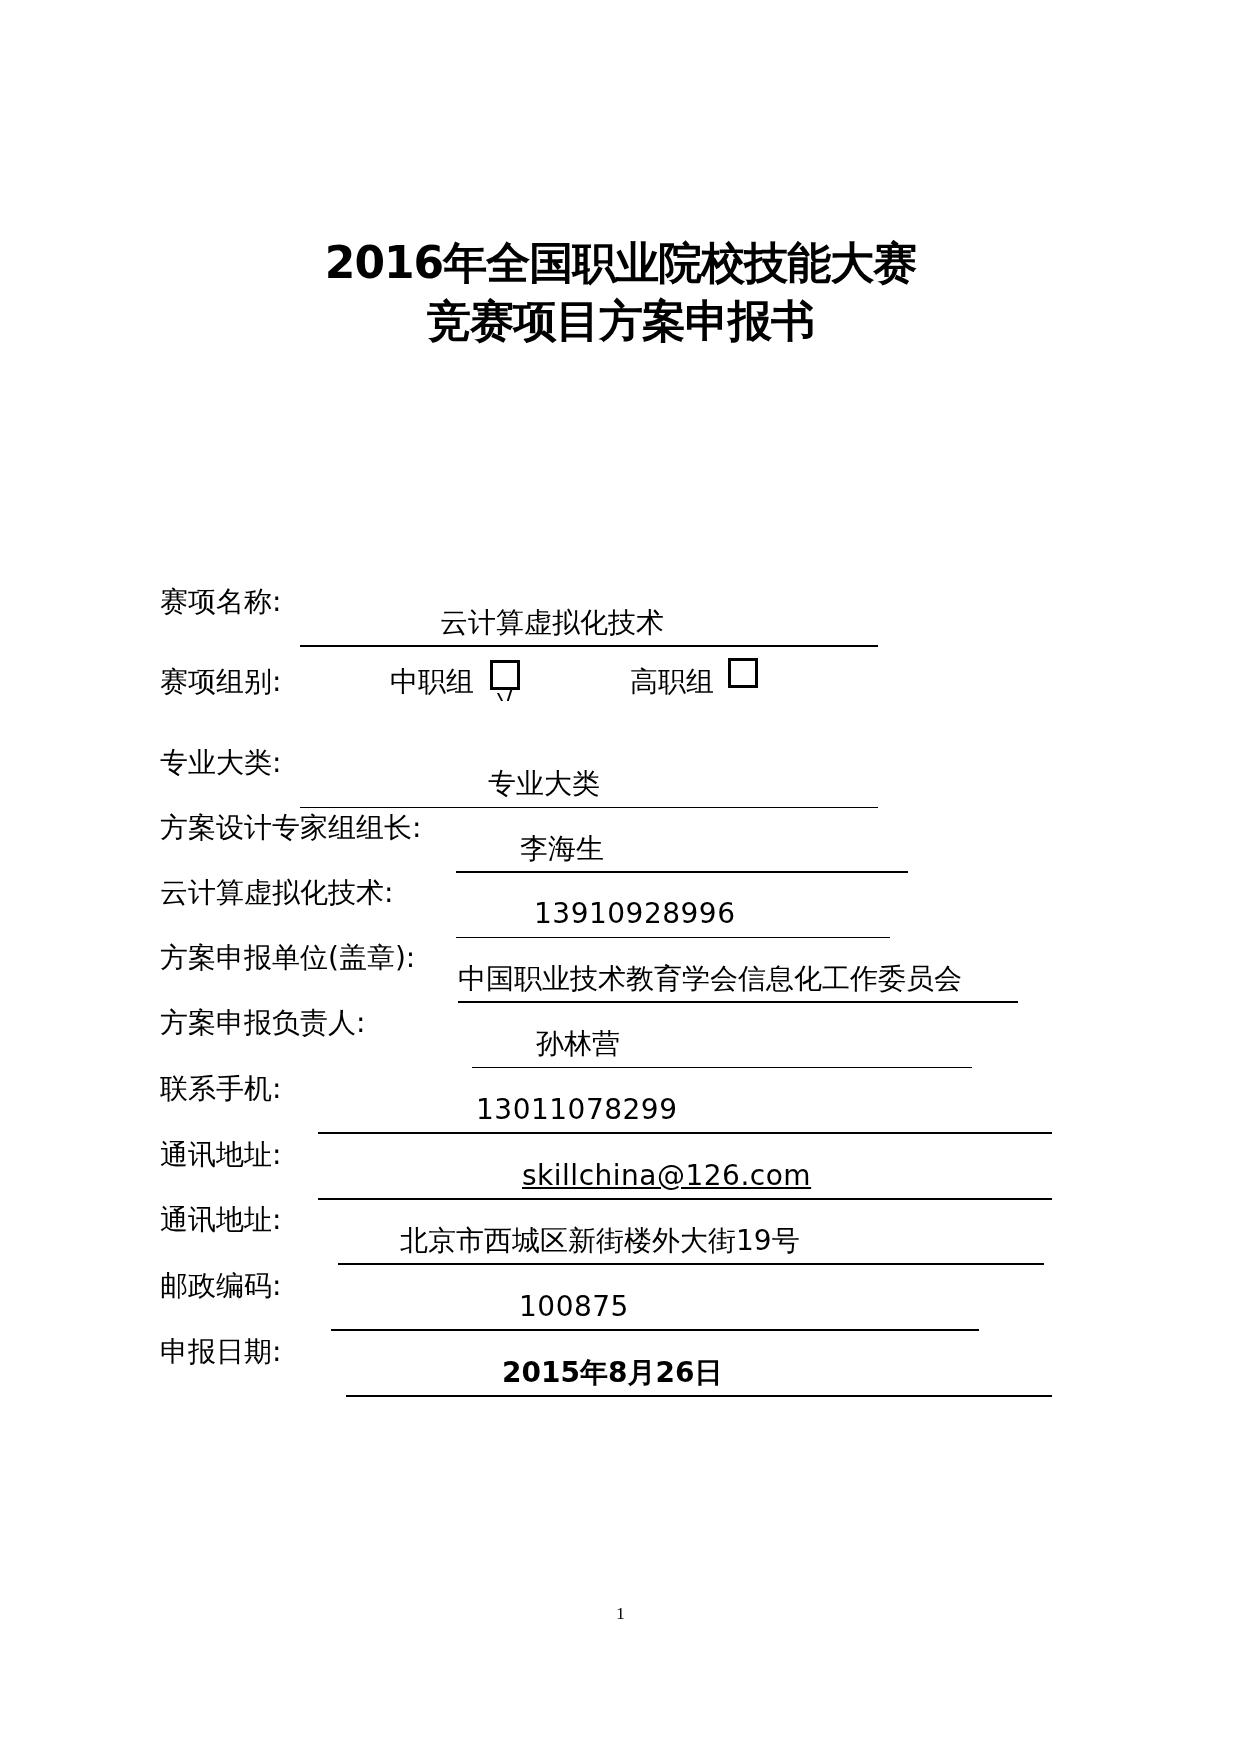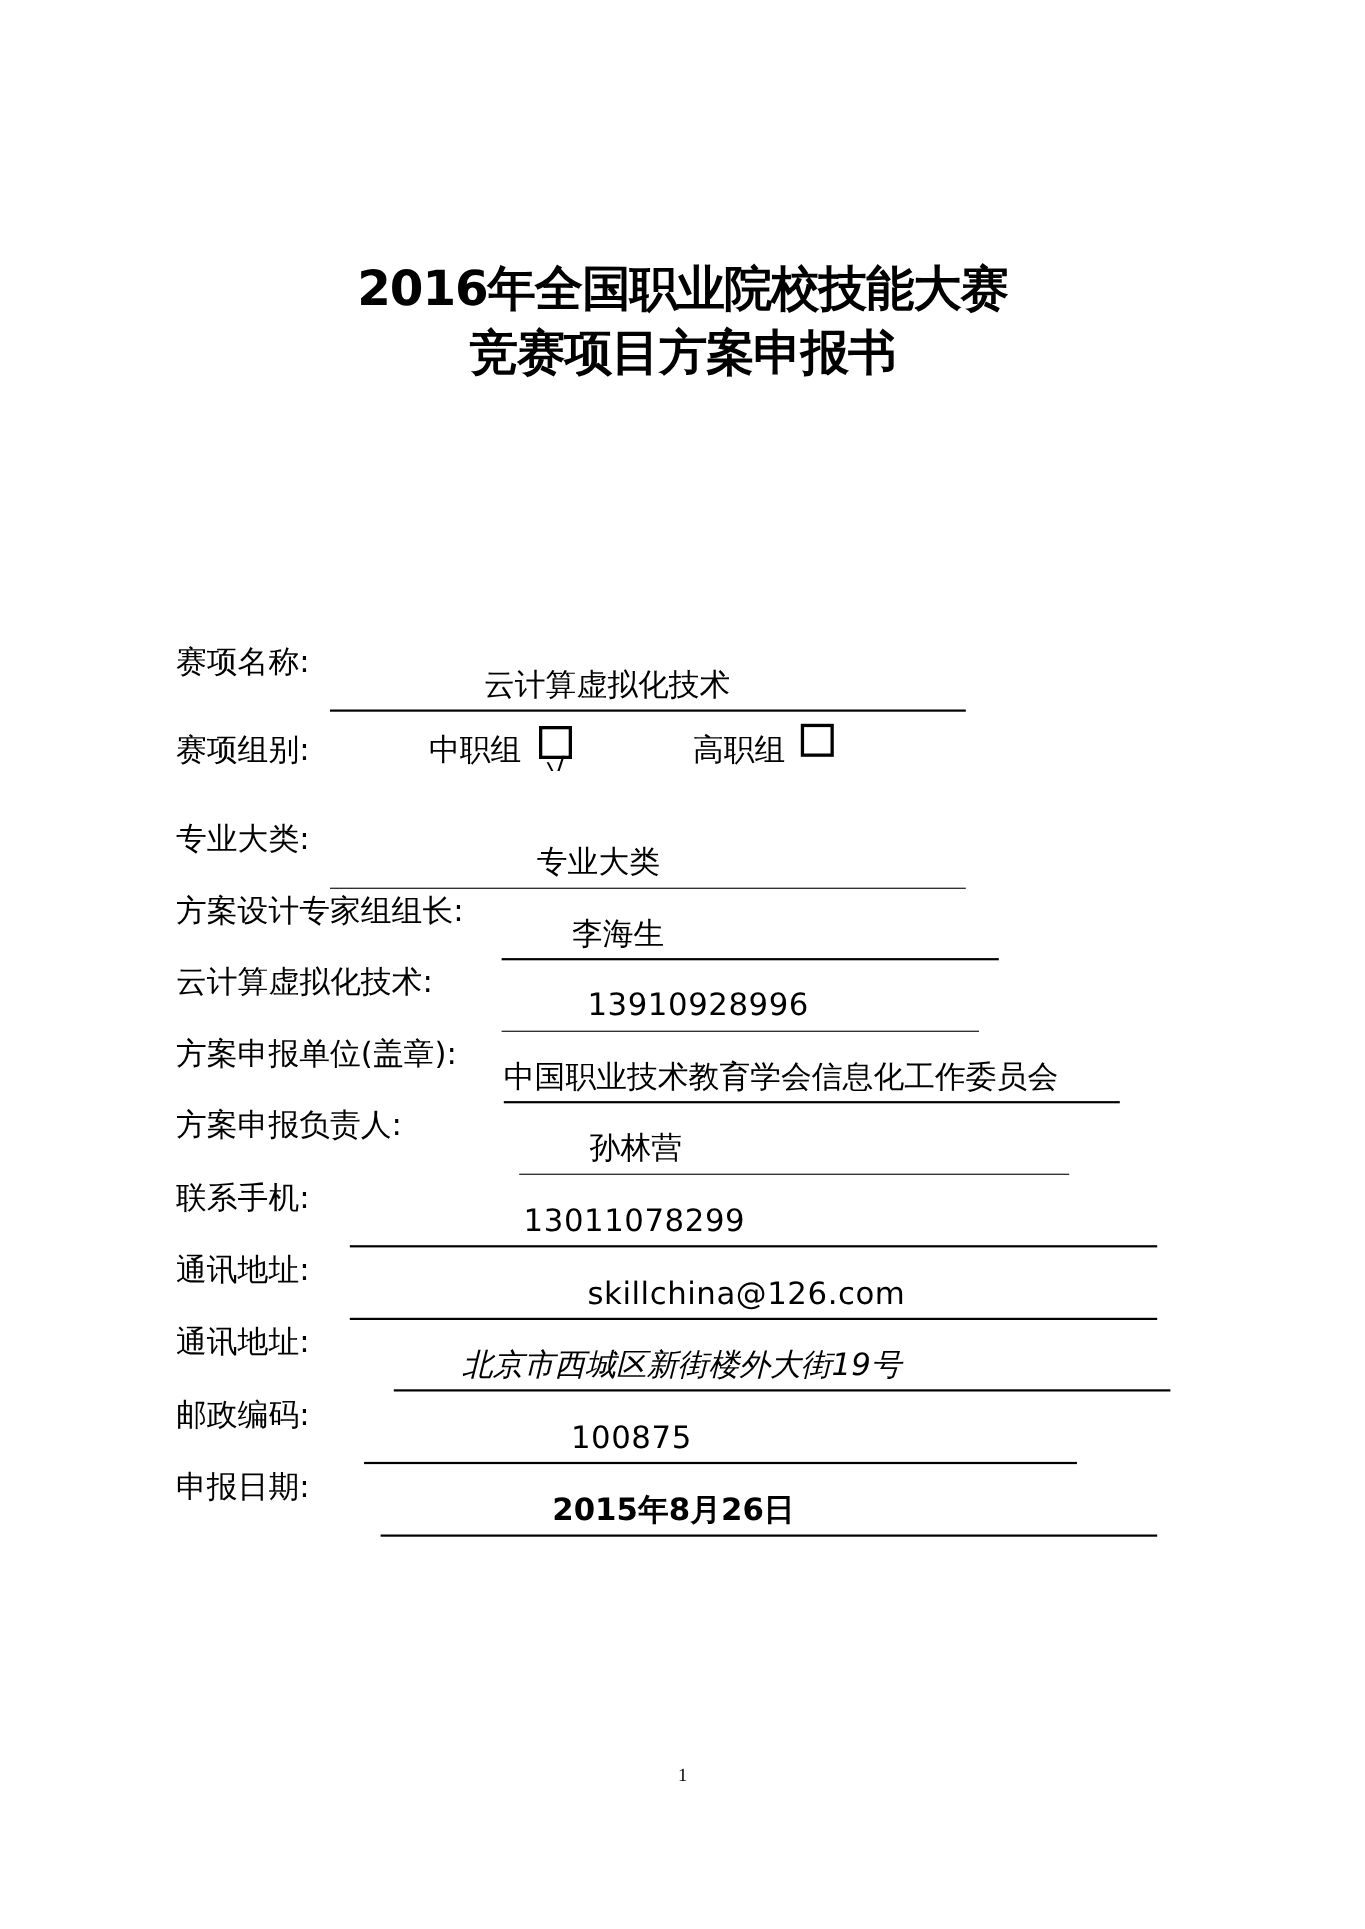--- a/index.html
+++ b/index.html
@@ -165,27 +165,27 @@
   <div class="row" style="top:1069px;">
     <span class="label">联系手机:</span>
     <div class="field" style="left:158px; width:734px;">
       <span class="value num" style="left:158px;">13011078299</span>
     </div>
   </div>
 
   <div class="row" style="top:1135px;">
     <span class="label">通讯地址:</span>
     <div class="field" style="left:158px; width:734px;">
-      <span class="value num" style="left:216px;">skillchina@126.com</span>
+      <span class="value num" style="left:204px;text-decoration:underline;">skillchina@126.com</span>
     </div>
   </div>
 
   <div class="row" style="top:1200px;">
     <span class="label">通讯地址:</span>
-    <div class="field" style="left:198px; width:706px;font-style:italic;">
+    <div class="field" style="left:178px; width:706px;">
       <span class="value" style="left:62px;">北京市西城区新街楼外大街19号</span>
     </div>
   </div>
 
   <div class="row" style="top:1266px;">
     <span class="label">邮政编码:</span>
     <div class="field" style="left:171px; width:648px;">
       <span class="value num" style="left:188px;">100875</span>
     </div>
   </div>

